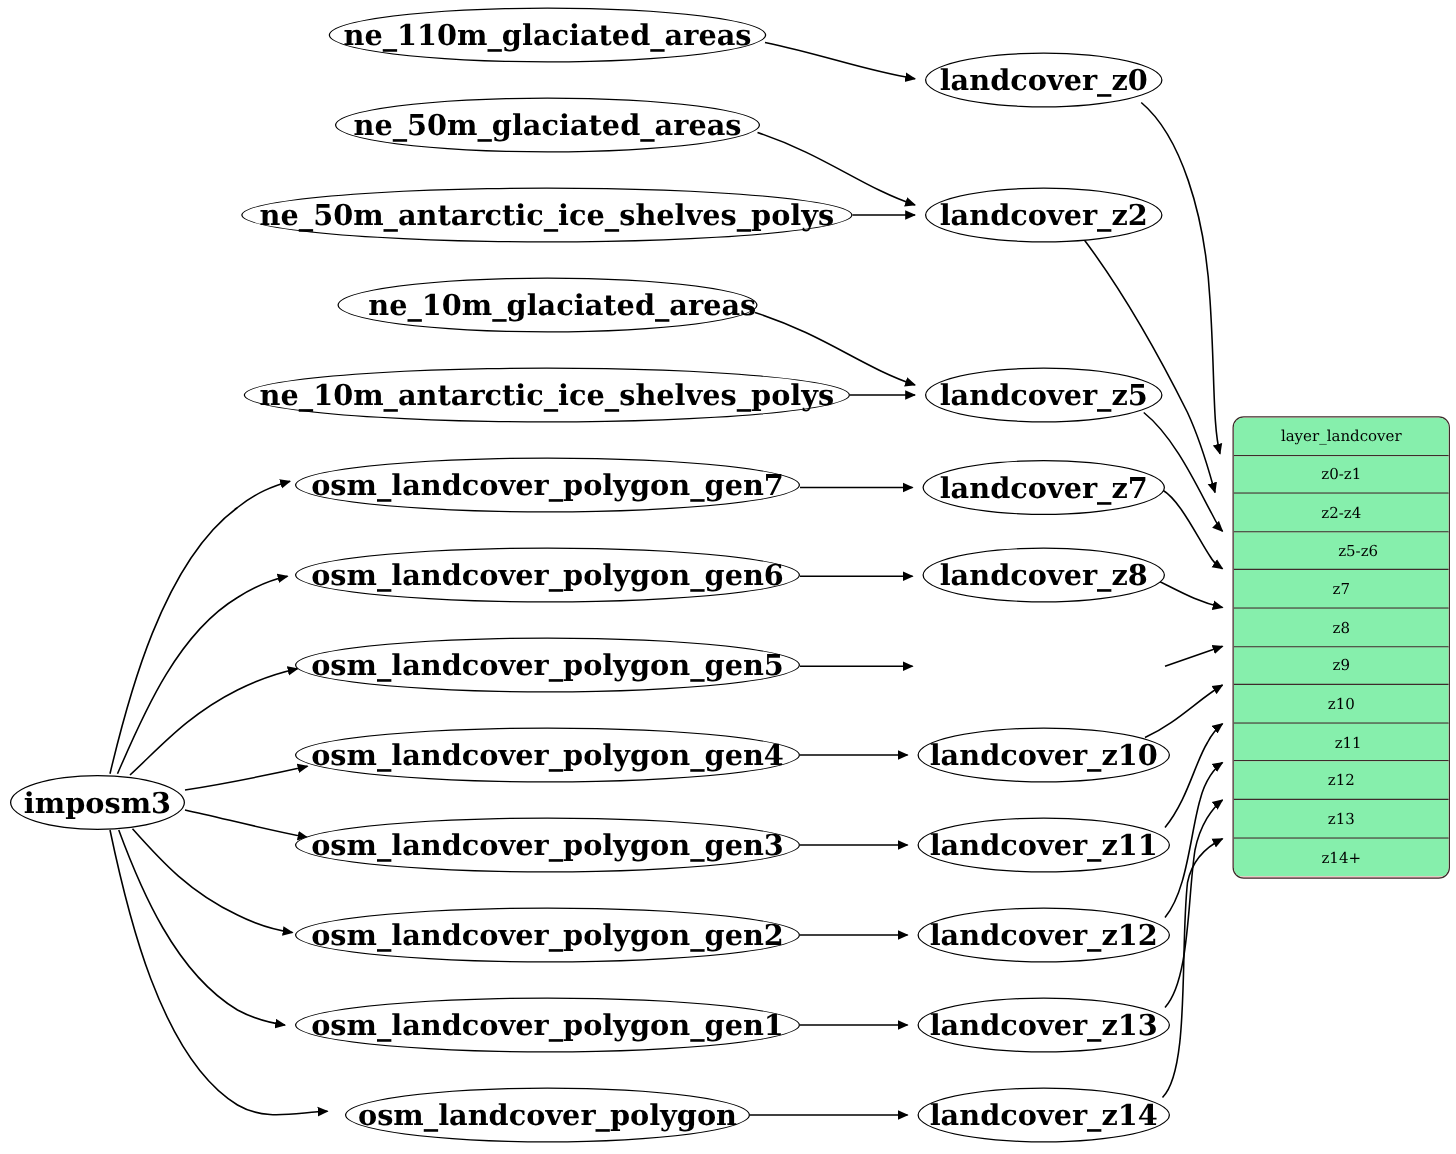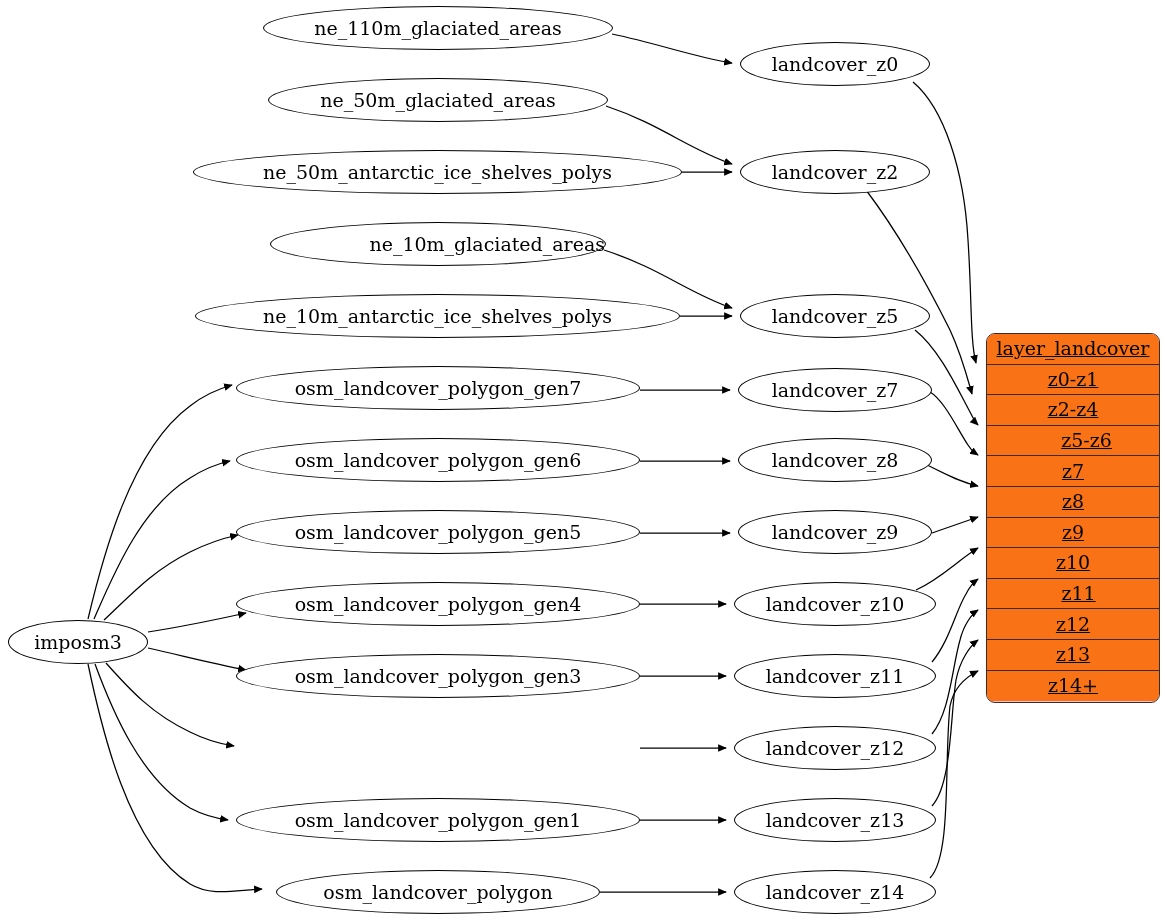--- a/index.html
+++ b/index.html
@@ -10,41 +10,41 @@
   #canvas{position:relative;width:1165px;height:923px;background:#fff;}
   #edges{position:absolute;left:0;top:0;width:1165px;height:923px;}
   .node{
     position:absolute;
     display:flex;align-items:center;justify-content:center;
     box-sizing:border-box;
     border:1.1px solid #000;
     border-radius:50%;
     background:#ffffff;
     color:#000;
-    font-size:19px;
+    font-size:23px;
     line-height:1;
     white-space:nowrap;
+    font-weight:bold;
   }
   .tbl{
     position:absolute;
     box-sizing:border-box;
     border:1.2px solid #3d2b2b;
     border-radius:9px;
     background:#ffc0cb;
     overflow:hidden;
   }
   .tbl .row{
     box-sizing:border-box;
     display:flex;align-items:center;justify-content:center;
-    font-size:19px;
+    font-size:12px;
     color:#000;
     border-bottom:1.2px solid #3d2b2b;
-    background:#f97316;
+    background:#86efac;
     line-height:1;
-    text-decoration:underline;
   }
   .tbl .row:last-child{border-bottom:none;}
 </style>
 </head>
 <body>
 
 <div id="canvas">
 
   <svg id="edges" viewBox="0 0 1165 923" xmlns="http://www.w3.org/2000/svg">
     <defs>
@@ -120,20 +120,23 @@
   </div>
   <div class="node" style="left:236px;top:510px;width:404px;height:44px;">
     <span>osm_landcover_polygon_gen5</span>
   </div>
   <div class="node" style="left:236px;top:582px;width:404px;height:44px;">
     <span>osm_landcover_polygon_gen4</span>
   </div>
   <div class="node" style="left:236px;top:654px;width:404px;height:44px;">
     <span>osm_landcover_polygon_gen3</span>
   </div>
+  <div class="node" style="left:236px;top:726px;width:404px;height:44px;">
+    <span>osm_landcover_polygon_gen2</span>
+  </div>
   <div class="node" style="left:236px;top:798px;width:404px;height:44px;">
     <span>osm_landcover_polygon_gen1</span>
   </div>
   <div class="node" style="left:276px;top:870px;width:324px;height:44px;">
     <span>osm_landcover_polygon</span>
   </div>
 
   <div class="node" style="left:740px;top:42px;width:190px;height:44px;">
     <span>landcover_z0</span>
   </div>
@@ -142,23 +145,20 @@
   </div>
   <div class="node" style="left:740px;top:294px;width:190px;height:44px;">
     <span>landcover_z5</span>
   </div>
   <div class="node" style="left:738px;top:368px;width:194px;height:44px;">
     <span>landcover_z7</span>
   </div>
   <div class="node" style="left:738px;top:438px;width:194px;height:44px;">
     <span>landcover_z8</span>
   </div>
-  <div class="node" style="left:738px;top:510px;width:194px;height:44px;">
-    <span>landcover_z9</span>
-  </div>
   <div class="node" style="left:734px;top:582px;width:202px;height:44px;">
     <span>landcover_z10</span>
   </div>
   <div class="node" style="left:734px;top:654px;width:202px;height:44px;">
     <span>landcover_z11</span>
   </div>
   <div class="node" style="left:734px;top:726px;width:202px;height:44px;">
     <span>landcover_z12</span>
   </div>
   <div class="node" style="left:734px;top:798px;width:202px;height:44px;">

